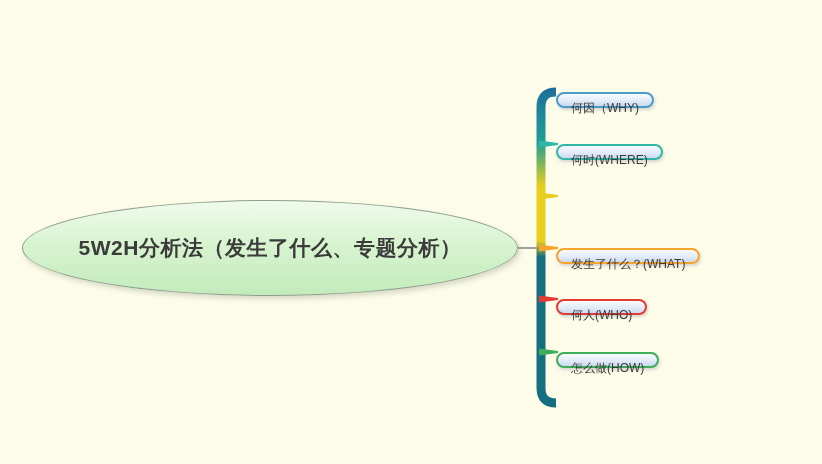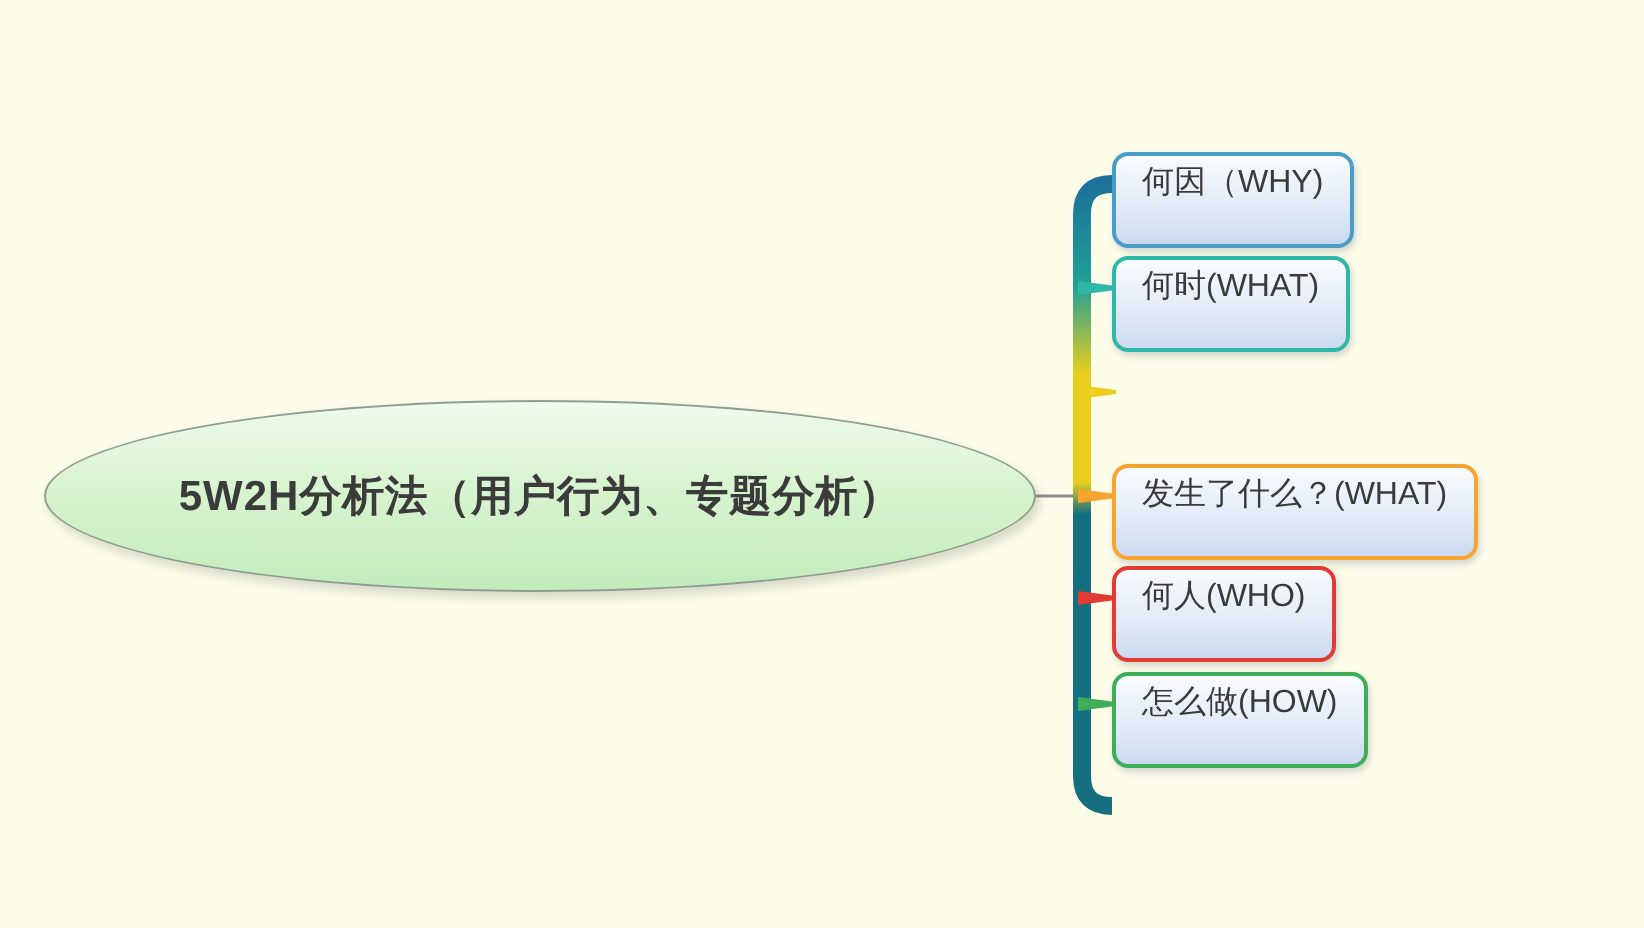--- a/index.html
+++ b/index.html
@@ -35,31 +35,32 @@
   }
   .central span {
     font-size: 21px;
     font-weight: bold;
     letter-spacing: 0.5px;
     white-space: nowrap;
   }
   .node {
     position: absolute;
     left: 556px;
-    height: 48px;
+    height: 16px;
     box-sizing: border-box;
     border: 2px solid #888;
     border-radius: 8px;
     padding: 0 13px;
     line-height: 28px;
-    font-size: 16px;
+    font-size: 12px;
     color: #3A3A3A;
     white-space: nowrap;
     background: linear-gradient(180deg, #F8FBFE 0%, #E3EBF7 55%, #CBDAF0 100%);
     box-shadow: 1px 2px 3px rgba(120,130,150,0.30);
+    margin-top: 16px;
   }
   .node-why      { top: 76px;  }
   .node-when     { top: 128px; }
   .node-where    { top: 180px; }
   .node-what     { top: 232px; }
   .node-who      { top: 283px; }
   .node-how      { top: 336px; }
   .node-howmuch  { top: 387px; }
 </style>
 </head>
@@ -84,26 +85,26 @@
     <path d="M 556 92 C 546 92 541 97 541 107 L 541 388 C 541 398 546 403 556 403" fill="none" stroke-width="9" stroke="url(#trunkGrad)"></path>
 
     <path d="M 539 140.5 L 558 143 L 558 145 L 539 147.5 Z" fill="#2FB8A8"></path>
     <path d="M 539 192.5 L 558 195 L 558 197 L 539 199.5 Z" fill="#E9CE1E"></path>
     <path d="M 539 244.5 L 558 247 L 558 249 L 539 251.5 Z" fill="#F5A52F"></path>
     <path d="M 539 295.5 L 558 298 L 558 300 L 539 302.5 Z" fill="#E23B34"></path>
     <path d="M 539 348.5 L 558 351 L 558 353 L 539 355.5 Z" fill="#3FAE5A"></path>
   </svg>
 
   <div class="central">
-    <span style="color: rgb(59, 59, 59);">5W2H分析法（用户行为、专题分析）</span>
+    <span style="color: rgb(59, 59, 59);">5W2H分析法（发生了什么、专题分析）</span>
   </div>
 
   <div class="node node-why" style="border-color: rgb(74, 156, 200);">何因（WHY)</div>
 
-  <div class="node node-when" style="border-color: rgb(47, 184, 168);">何时(WHAT)</div>
+  <div class="node node-when" style="border-color: rgb(47, 184, 168);">何时(WHERE)</div>
 
 
   <div class="node node-what" style="border-color: rgb(245, 165, 47);">发生了什么？(WHAT)</div>
 
   <div class="node node-who" style="border-color: rgb(226, 59, 52);">何人(WHO)</div>
 
   <div class="node node-how" style="border-color: rgb(63, 174, 90); text-align: center;">怎么做(HOW)</div>
 
 
 </div>

